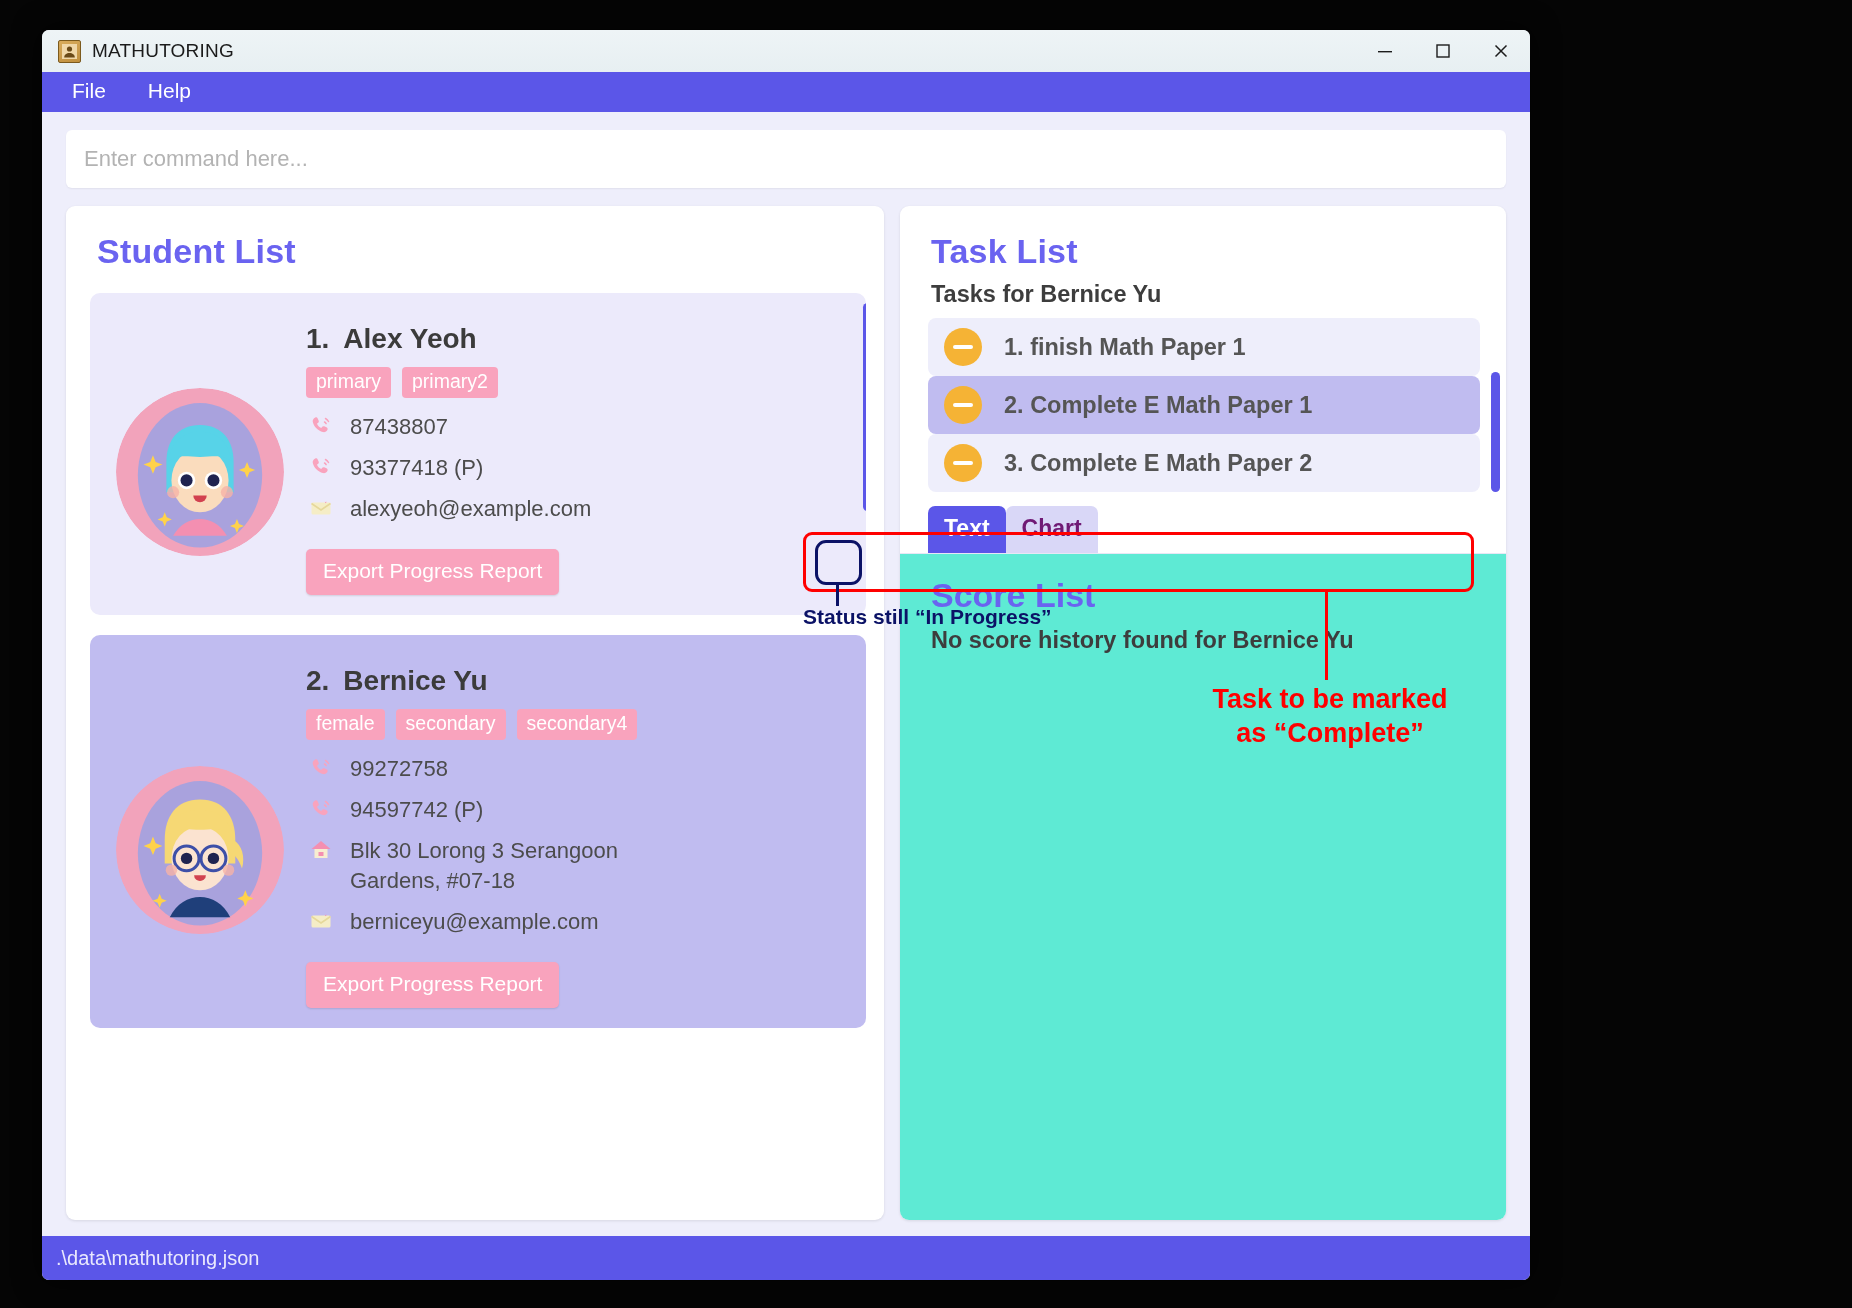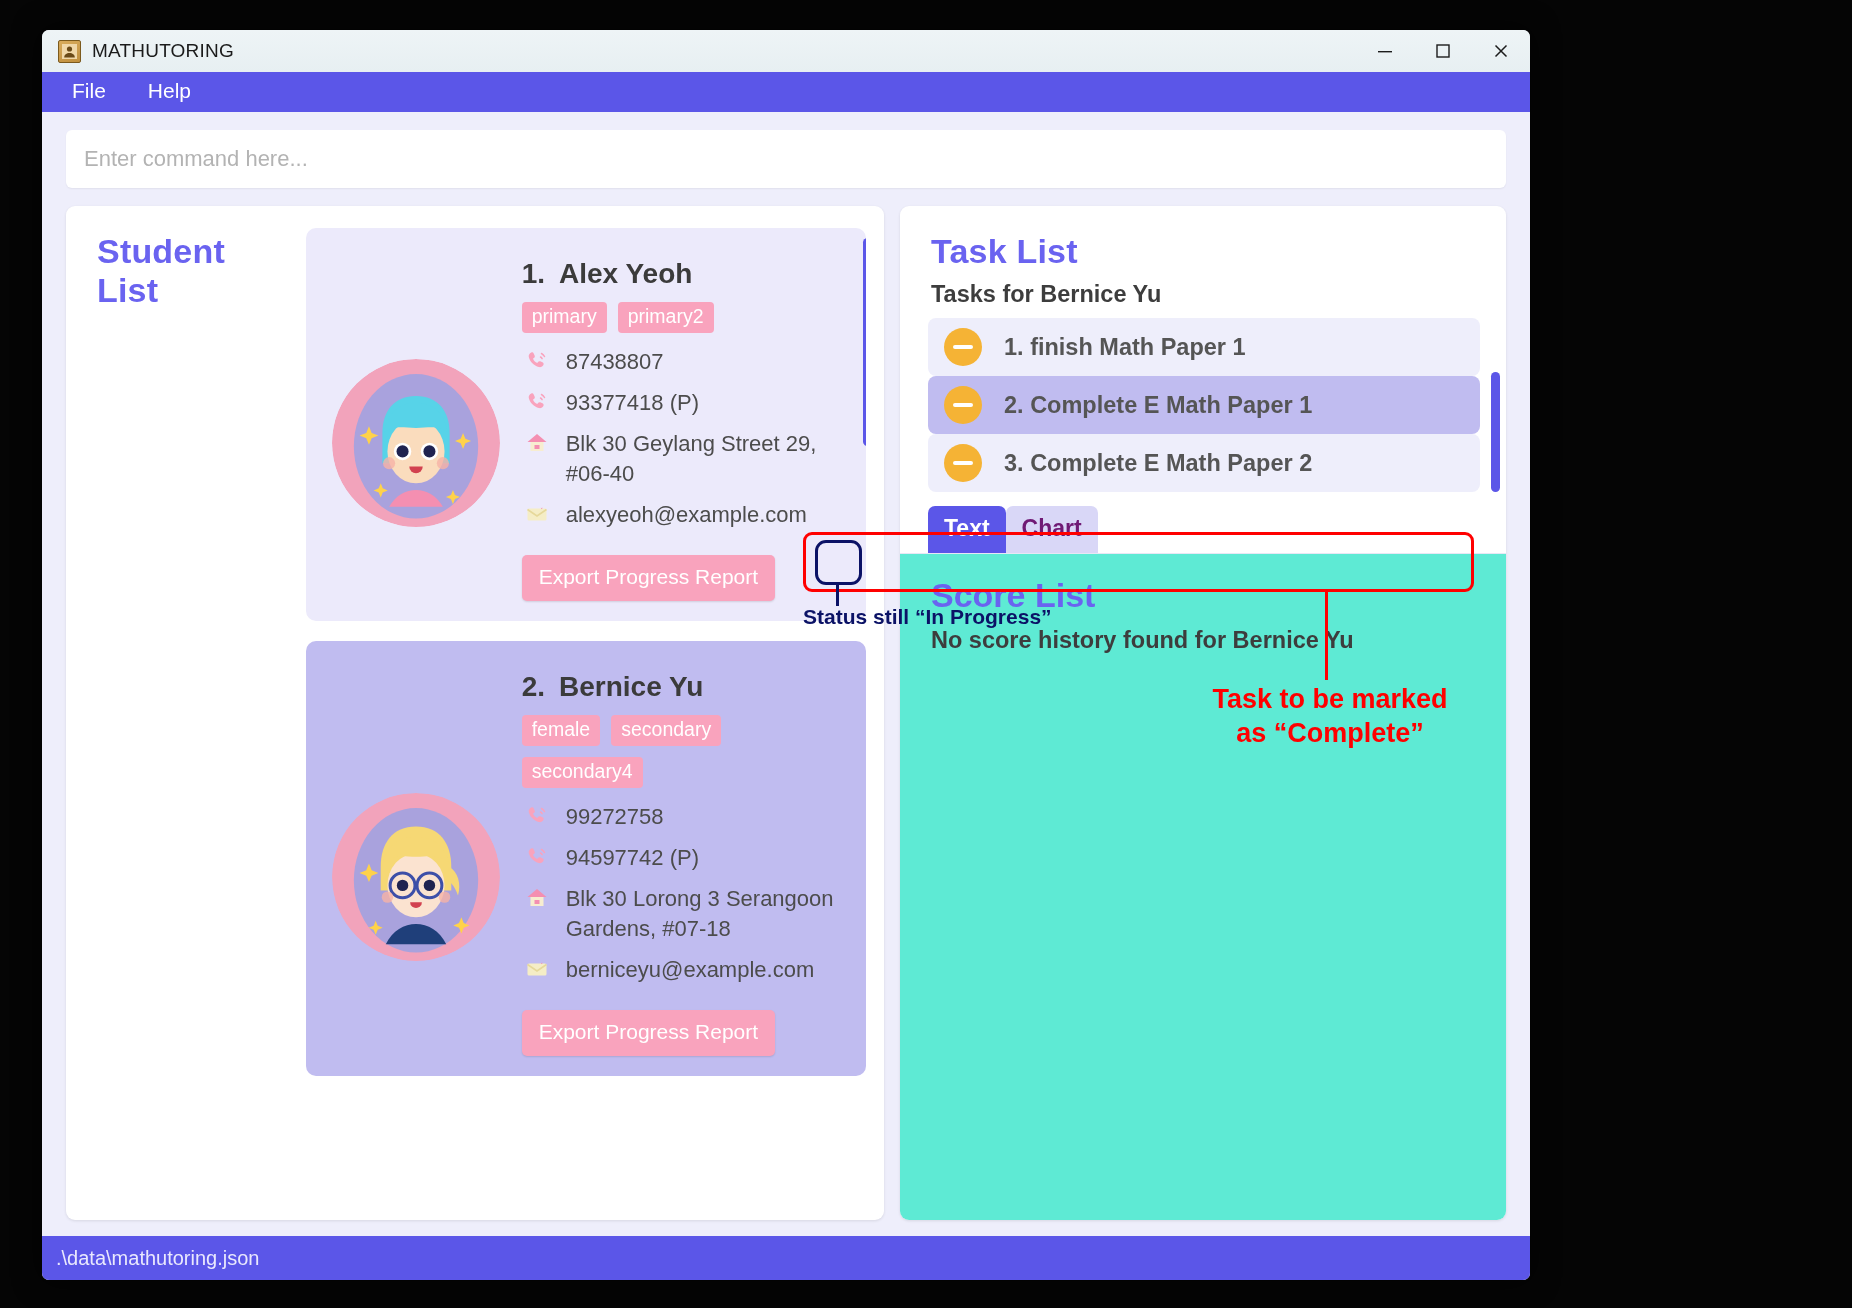--- a/index.html
+++ b/index.html
@@ -102,21 +102,21 @@
     padding: 18px 0 16px 0;
     min-height: 0;
   }
   .panel {
     background: #ffffff;
     border-radius: 9px;
     box-shadow: 0 1px 3px rgba(0,0,0,.10);
     position: relative;
     overflow: hidden;
   }
-  .panel-left { flex: 0 0 818px; display: flex; flex-direction: row; }
+  .panel-left { flex: 0 0 818px; display: flex; flex-direction: column; }
   .panel-right { flex: 1 1 auto; display: flex; flex-direction: column; }
 
   .panel-title {
     font-size: 34px; font-weight: bold;
     color: #6a63f0;
     padding: 26px 0 0 31px;
     letter-spacing: .2px;
   }
   
   .student-scroll {
@@ -387,30 +387,20 @@
                       <path d="M6.3 3.4c.9-.5 2 .1 2.4 1l1 2.3c.3.8 0 1.7-.7 2.2l-1 .7c.5 2 2.3 3.9 4.3 4.5l.7-1.1c.5-.7 1.4-1 2.2-.7l2.3 1c.9.4 1.4 1.5 1 2.4-.8 1.8-2.7 2.9-4.6 2.4C8.9 16.8 5 12.9 3.8 8.1c-.5-1.9.6-3.9 2.5-4.7z" fill="#f9a3bd"></path>
                       <path d="M16.5 4.5a7 7 0 0 1 3 3" stroke="#f9a3bd" stroke-width="1.5" fill="none" stroke-linecap="round"></path>
                       <path d="M15.5 8a4 4 0 0 1 1.6 1.6" stroke="#f9a3bd" stroke-width="1.5" fill="none" stroke-linecap="round"></path>
                     </svg>
                   </span>
                   <span>93377418 (P)</span>
                 </div>
                 <div class="srow">
                   <span class="ic">
                     <svg width="24" height="24" viewBox="0 0 24 24">
-                      <path d="M12 3 2.5 11h19z" fill="#f48fb1"></path>
-                      <rect x="5.5" y="11" width="13" height="9" fill="#f7edd0"></rect>
-                      <rect x="9.5" y="14" width="5" height="4" fill="#f48fb1"></rect>
-                    </svg>
-                  </span>
-                  <span>Blk 30 Geylang Street 29, #06-40</span>
-                </div>
-                <div class="srow">
-                  <span class="ic">
-                    <svg width="24" height="24" viewBox="0 0 24 24">
                       <rect x="2.5" y="6.5" width="19" height="12" rx="1.5" fill="#f5edc6"></rect>
                       <path d="M2.5 7.5 12 14l9.5-6.5" fill="none" stroke="#e6d89a" stroke-width="1.6"></path>
                       <path d="M15 4.5l1 1.6 1.7-.4-1 1.6" fill="#f48fb1"></path>
                     </svg>
                   </span>
                   <span>alexyeoh@example.com</span>
                 </div>
                 <button class="export-btn">Export Progress Report</button>
               </div>
             </div>

